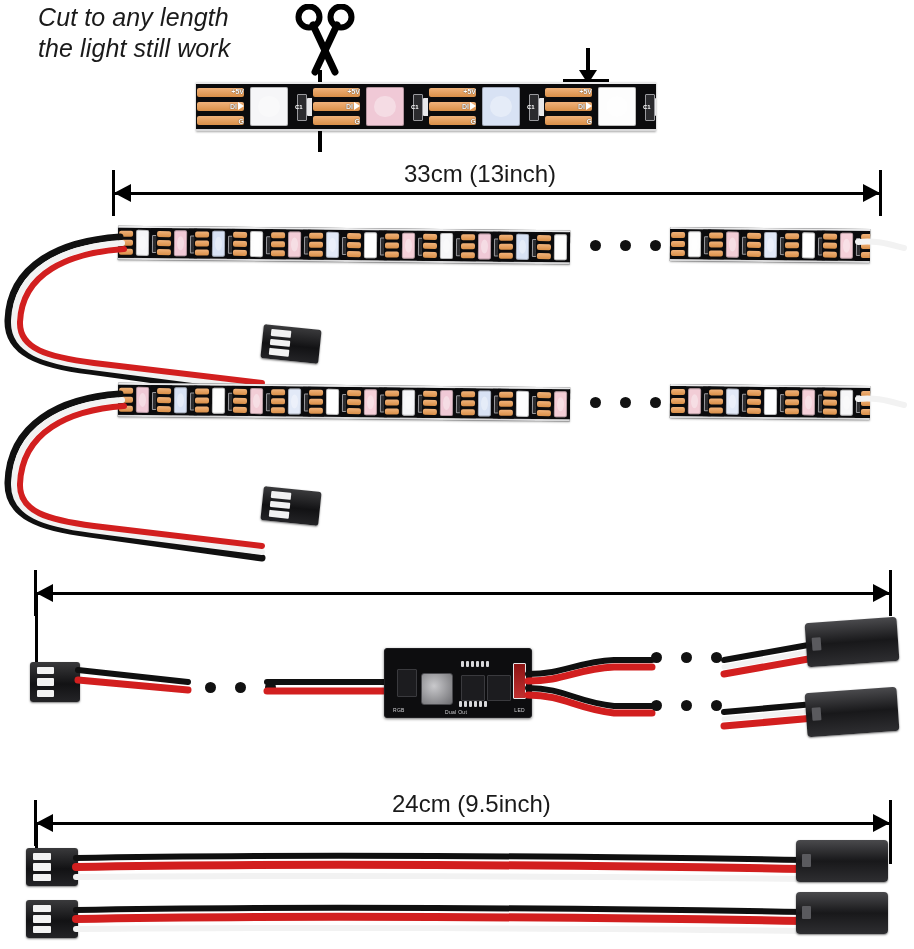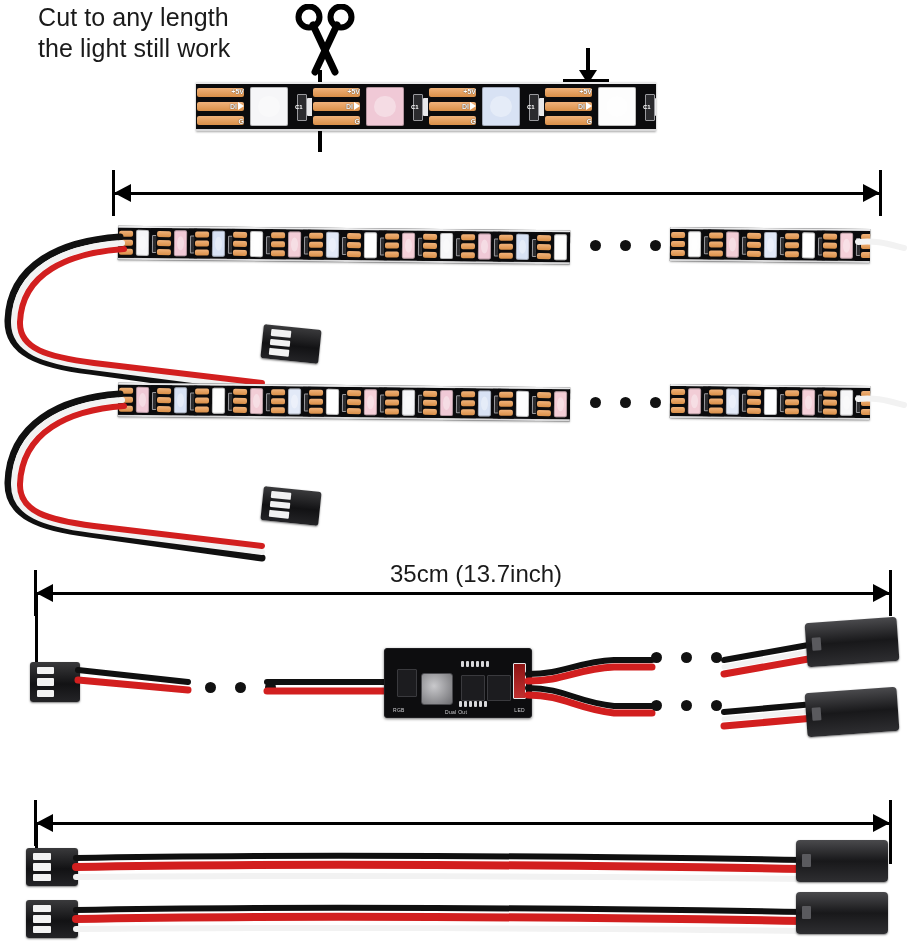--- a/index.html
+++ b/index.html
@@ -82,21 +82,21 @@
   
   .wmark{position:absolute;height:5px;background:#000;}
   .warrow{position:absolute;width:4px;background:#000;}
   .warrow-head{position:absolute;width:0;height:0;border-left:9px solid transparent;border-right:9px solid transparent;border-top:14px solid #000;}
 </style>
 </head>
 <body>
 
 <div class="stage">
 
-  <div class="abs caption" style="left:38px;top:2px;width:250px;">Cut to any length
+  <div class="abs caption" style="left:38px;top:2px;width:250px;font-style:italic;">Cut to any length
 the light still work</div>
 
   <div class="scissors abs" style="left:295px;top:4px;width:60px;height:72px;">
     <svg width="60" height="72" viewBox="0 0 60 72">
       <circle cx="14" cy="13" r="10.5" fill="none" stroke="#000" stroke-width="6"></circle>
       <circle cx="46" cy="13" r="10.5" fill="none" stroke="#000" stroke-width="6"></circle>
       <path d="M18 21 L40 68" stroke="#000" stroke-width="7" stroke-linecap="round" fill="none"></path>
       <path d="M42 21 L20 68" stroke="#000" stroke-width="7" stroke-linecap="round" fill="none"></path>
       <circle cx="30" cy="44" r="4" fill="#000"></circle>
     </svg>
@@ -189,20 +189,21 @@
       </div>
     </div>
 
   <div class="dimwrap" style="left:112px;top:170px;width:770px;">
     <div class="dim-tick l"></div>
     <div class="dim-tick r"></div>
     <div class="dim-bar"></div>
     <div class="arrowhead l"></div>
     <div class="arrowhead r"></div>
   </div>
+  <div class="abs dimlabel" style="left:404px;top:160px;">33cm (13inch)</div>
 
   <div class="strip" id="strip-a1" style="left:118px;top:228px;width:452px;height:30px;transform:rotate(0.6deg);">
       <div class="cell" style="width: 38px;">
         <div class="pads" style="width: 16px;">
           <div class="pad"></div>
           <div class="pad"></div>
           <div class="pad"></div>
         </div>
         <div class="led" style="width: 13px; margin: 2.1px 2px; background: rgb(246, 246, 248);"></div>
         <div class="cap" style="width: 8px;"></div>
@@ -567,21 +568,20 @@
       </div>
   </div>
 
   <div class="dimwrap" style="left:34px;top:570px;width:858px;">
     <div class="dim-tick l"></div>
     <div class="dim-tick r"></div>
     <div class="dim-bar"></div>
     <div class="arrowhead l"></div>
     <div class="arrowhead r"></div>
   </div>
-  <div class="abs dimlabel" style="left:390px;top:560px;">35cm (13.7inch)</div>
   <div class="abs" style="left:35px;top:592px;width:3px;height:78px;background:#000;"></div>
 
   <div class="conn" style="left:30px;top:662px;width:50px;height:40px;">
     <div class="pinrow">
         <s></s>
         <s></s>
         <s></s>
       </div>
   </div>
   <svg class="wire-svg" style="left:76px;top:660px;width:120px;height:46px;">
@@ -655,20 +655,21 @@
   <div class="conn big" style="left:806px;top:620px;width:92px;height:44px;transform:rotate(-4deg);"></div>
   <div class="conn big" style="left:806px;top:690px;width:92px;height:44px;transform:rotate(-4deg);"></div>
 
   <div class="dimwrap" style="left:34px;top:800px;width:858px;">
     <div class="dim-tick l"></div>
     <div class="dim-tick r"></div>
     <div class="dim-bar"></div>
     <div class="arrowhead l"></div>
     <div class="arrowhead r"></div>
   </div>
+  <div class="abs dimlabel" style="left:392px;top:790px;">24cm (9.5inch)</div>
   <div class="abs" style="left:35px;top:822px;width:3px;height:42px;background:#000;"></div>
   <div class="abs" style="left:889px;top:822px;width:3px;height:42px;background:#000;"></div>
 
   <div class="conn" style="left:26px;top:848px;width:52px;height:38px;">
     <div class="pinrow">
         <s></s>
         <s></s>
         <s></s>
       </div>
   </div>

